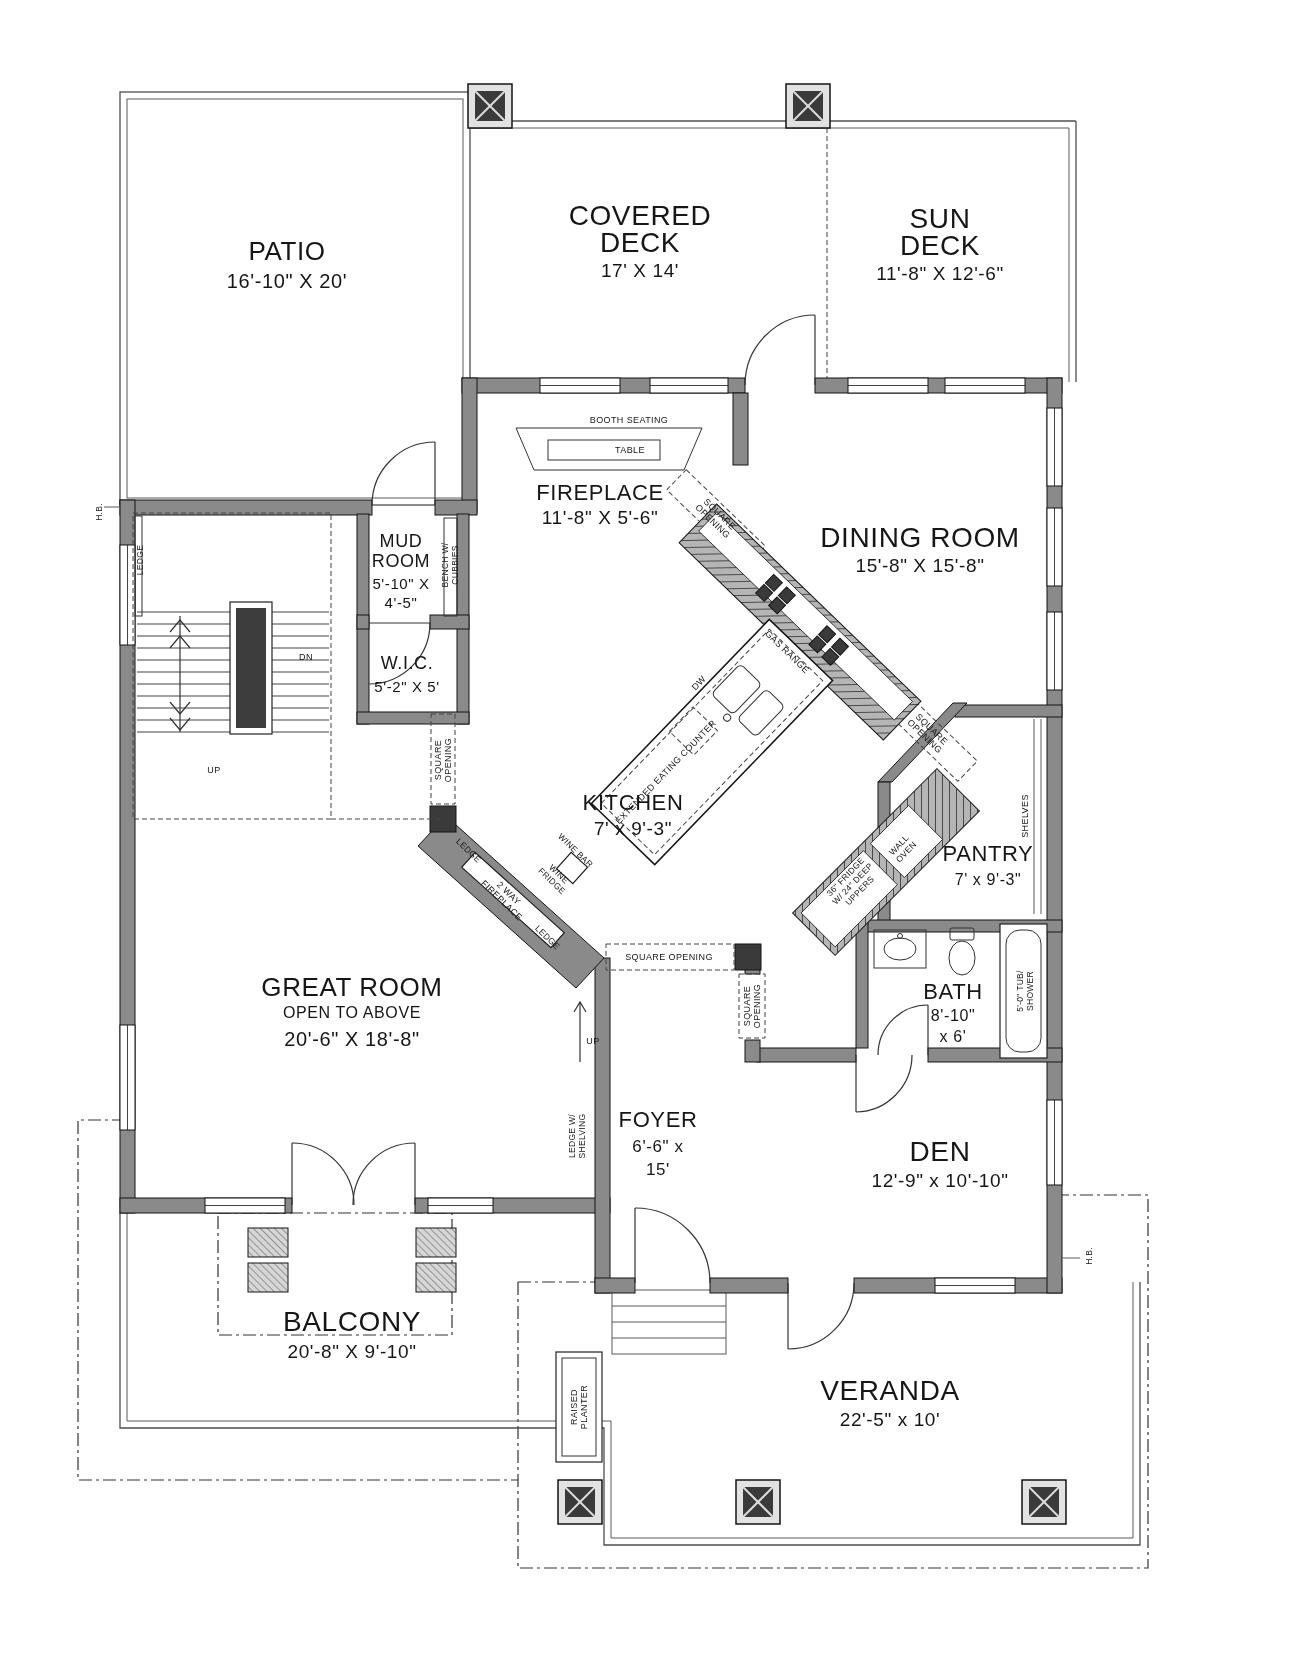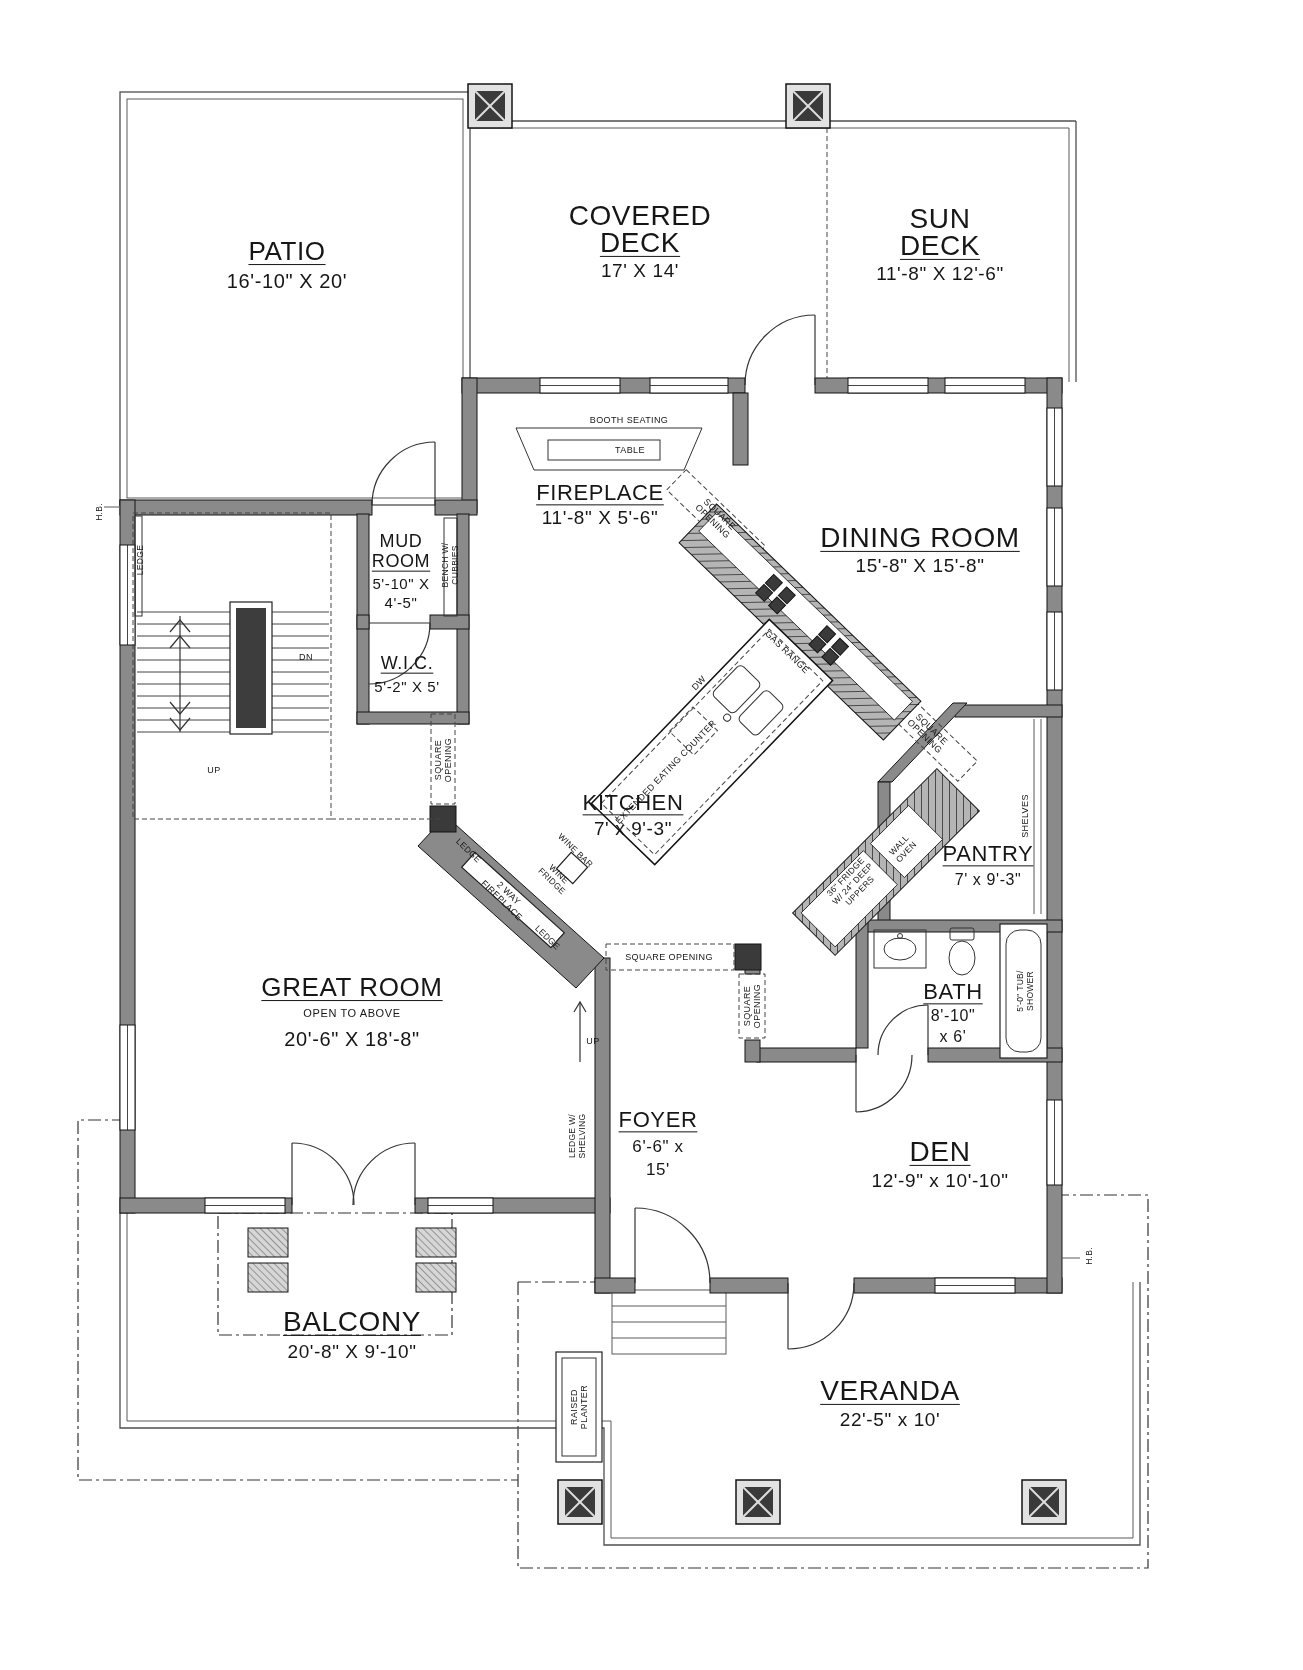--- a/index.html
+++ b/index.html
@@ -17,24 +17,24 @@
   .door{fill:none;stroke:#333;stroke-width:1.2}
   .dash{fill:none;stroke:#444;stroke-width:1;stroke-dasharray:5 3}
   .dashdot{fill:none;stroke:#333;stroke-width:1.2;stroke-dasharray:13 4 3 4}
   .fix{fill:#fff;stroke:#222;stroke-width:1.2}
   .fixthin{fill:none;stroke:#333;stroke-width:1}
   .tread{stroke:#444;stroke-width:1}
 
   
   .lbl{position:absolute;transform:translate(-50%,-50%);white-space:pre-line;text-align:center;
        line-height:1.15;letter-spacing:.6px;color:#161616}
-  .title{text-decoration:underline;text-underline-offset:4px;text-decoration-thickness:1.4px}
+  .title{text-underline-offset:4px;text-decoration-thickness:1.4px}
   .t26{font-size:26px}.t24{font-size:28px}.t22{font-size:22px}.t18{font-size:18px}
   .d20{font-size:20px}.d19{font-size:19px}.d17{font-size:17px}.d16{font-size:16px}.d15{font-size:15px}
-  .s11{font-size:11px}.s9{font-size:9px;letter-spacing:.4px}.s8{font-size:8.5px;letter-spacing:.3px}
+  .s11{font-size:16px}.s9{font-size:9px;letter-spacing:.4px}.s8{font-size:8.5px;letter-spacing:.3px}
   .r90{transform:translate(-50%,-50%) rotate(-90deg)}
   .r44{transform:translate(-50%,-50%) rotate(44deg)}
   .rm46{transform:translate(-50%,-50%) rotate(-46deg)}
 </style>
 </head>
 <body>
 
 <div class="plan">
 
 <svg width="1303" height="1670" viewBox="0 0 1303 1670">

